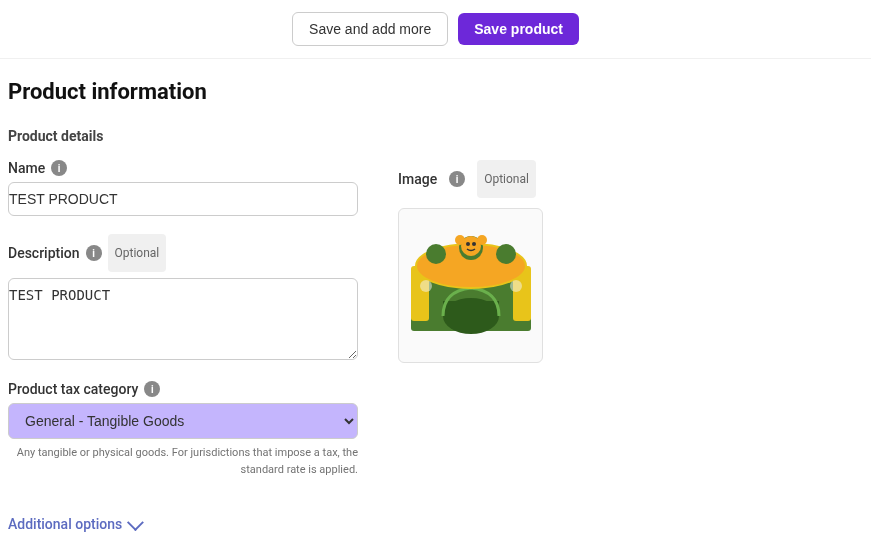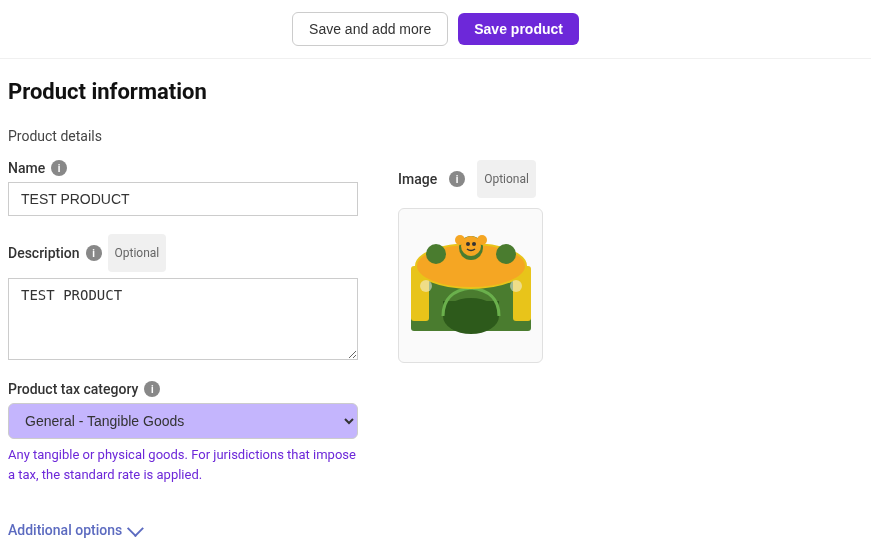--- a/index.html
+++ b/index.html
@@ -40,21 +40,21 @@
       padding: 20px 20px 20px 8px;
     }
     .page-title {
       font-size: 22px;
       font-weight: 700;
       margin-bottom: 24px;
       color: #111;
     }
     .section-title {
       font-size: 14px;
-      font-weight: 400;
+      font-weight: 700;
       color: #444;
       margin-bottom: 16px;
     }
     .form-layout {
       display: flex;
       gap: 40px;
       align-items: flex-start;
     }
     .form-left {
       flex: 1;
@@ -92,46 +92,47 @@
       background: #f0f0f0;
       color: #666;
       border-radius: 4px;
       padding: 12px 7px;
       font-size: 12px;
       font-weight: 400;
     }
     .text-input {
       width: 100%;
       border: 1px solid #ccc;
-      border-radius: 0;
-      padding: 8px 12px;
+      border-radius: 6px;
+      padding: 8px 0;
       font-size: 14px;
       color: #333;
       outline: none;
     }
     textarea.text-input {
       resize: vertical;
       min-height: 80px;
     }
     .select-input {
       width: 100%;
       border: 1px solid #ccc;
       border-radius: 6px;
       padding: 8px 12px;
       font-size: 14px;
       color: #333;
       background: #c4b5fd;
       appearance: auto;
       outline: none;
     }
     .hint-text {
-      font-size: 13px;
-      color: #6d28d9;
+      font-size: 11px;
+      color: #737373;
       margin-top: 6px;
       line-height: 1.5;
+      text-align: right;
     }
     .additional-options {
       display: flex;
       align-items: center;
       gap: 6px;
       color: #5c6bc0;
       font-size: 14px;
       font-weight: 500;
       cursor: pointer;
       margin-top: 20px;

